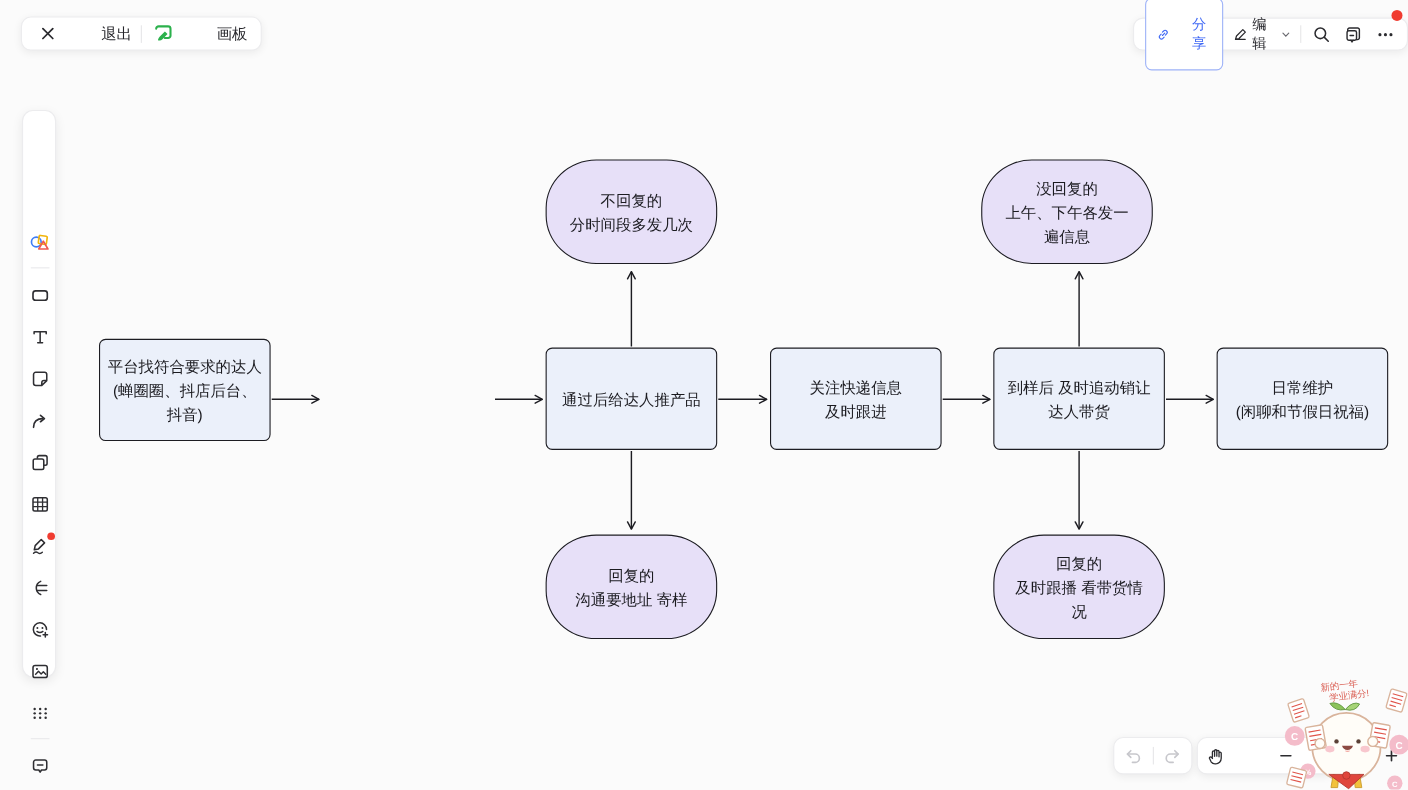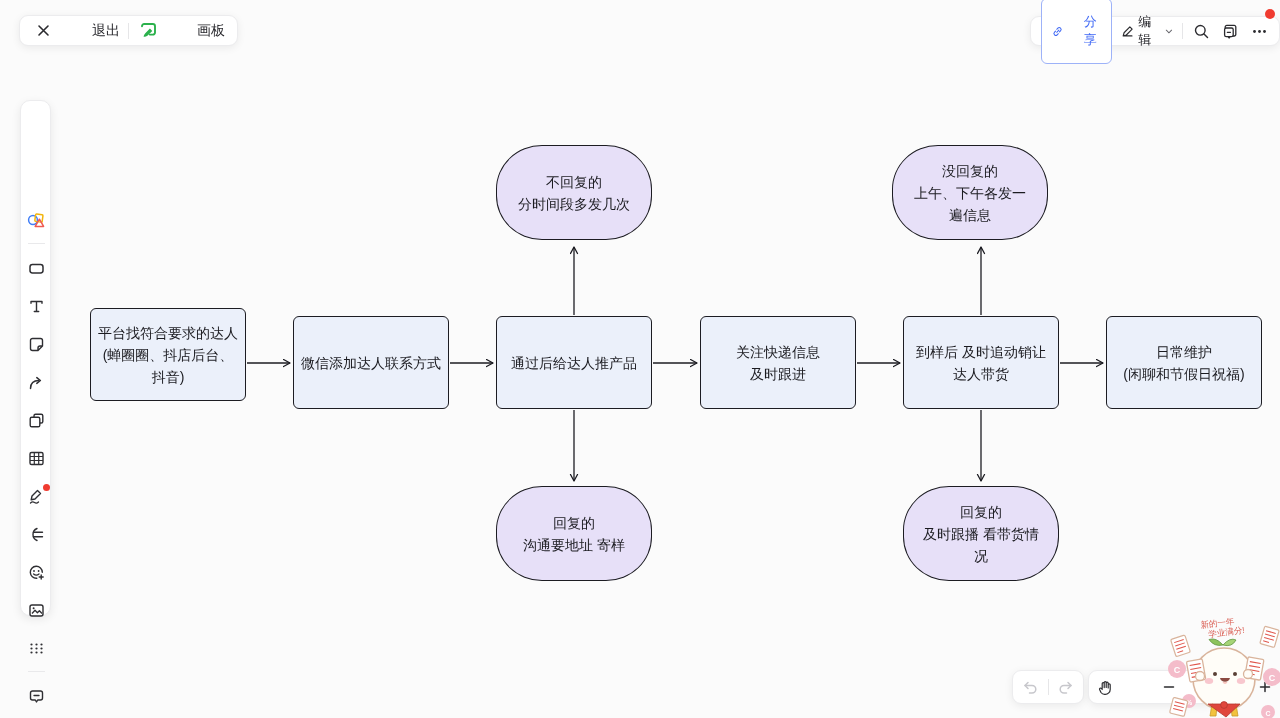--- a/index.html
+++ b/index.html
@@ -66,21 +66,20 @@
       <line x1="574" y1="315" x2="574" y2="247" marker-end="url(#ah)"></line>
       <line x1="574" y1="410" x2="574" y2="481" marker-end="url(#ah)"></line>
       <line x1="981" y1="315" x2="981" y2="247" marker-end="url(#ah)"></line>
       <line x1="981" y1="410" x2="981" y2="481" marker-end="url(#ah)"></line>
     </g>
   </svg>
 
   <div class="fbox" style="left:90px;top:308px">平台找符合要求的达人
 (蝉圈圈、抖店后台、
 抖音)</div>
-  <div class="fbox" style="left:293px;top:316px">微信添加达人联系方式</div>
   <div class="fbox" style="left:700px;top:316px">关注快递信息
 及时跟进</div>
   <div class="fbox" style="left:496px;top:316px">通过后给达人推产品</div>
   <div class="fbox" style="left:903px;top:316px">到样后 及时追动销让
 达人带货</div>
   <div class="fbox" style="left:1106px;top:316px">日常维护
 (闲聊和节假日祝福)</div>
 
   <div class="fell" style="left:496px;top:145px">不回复的
 分时间段多发几次</div>

